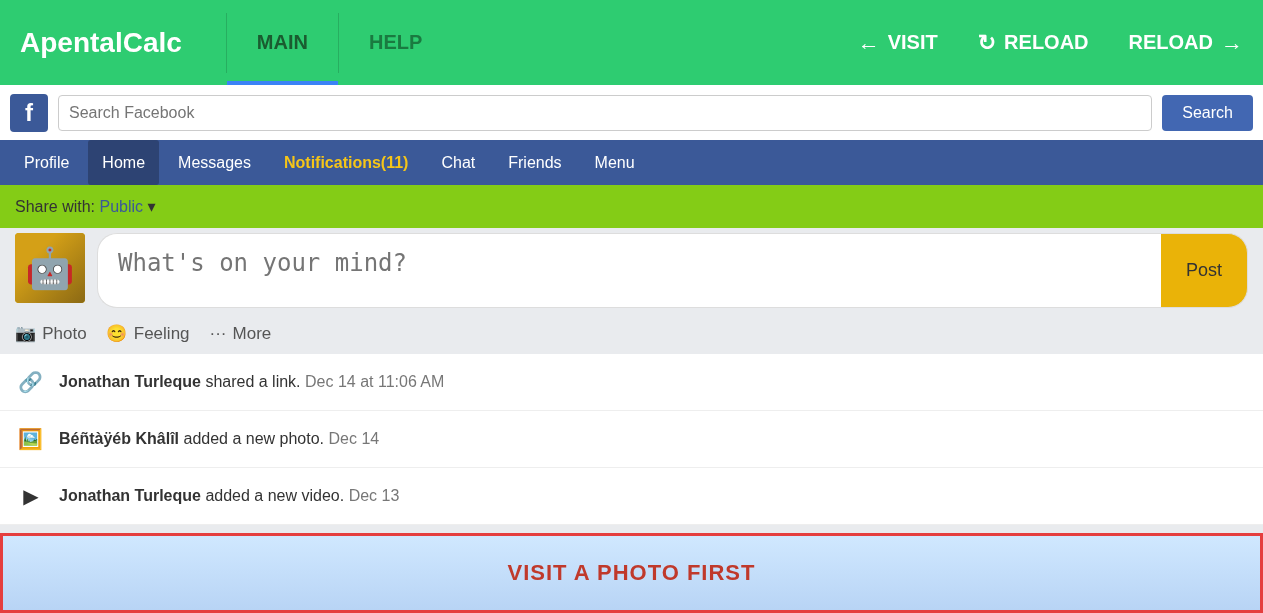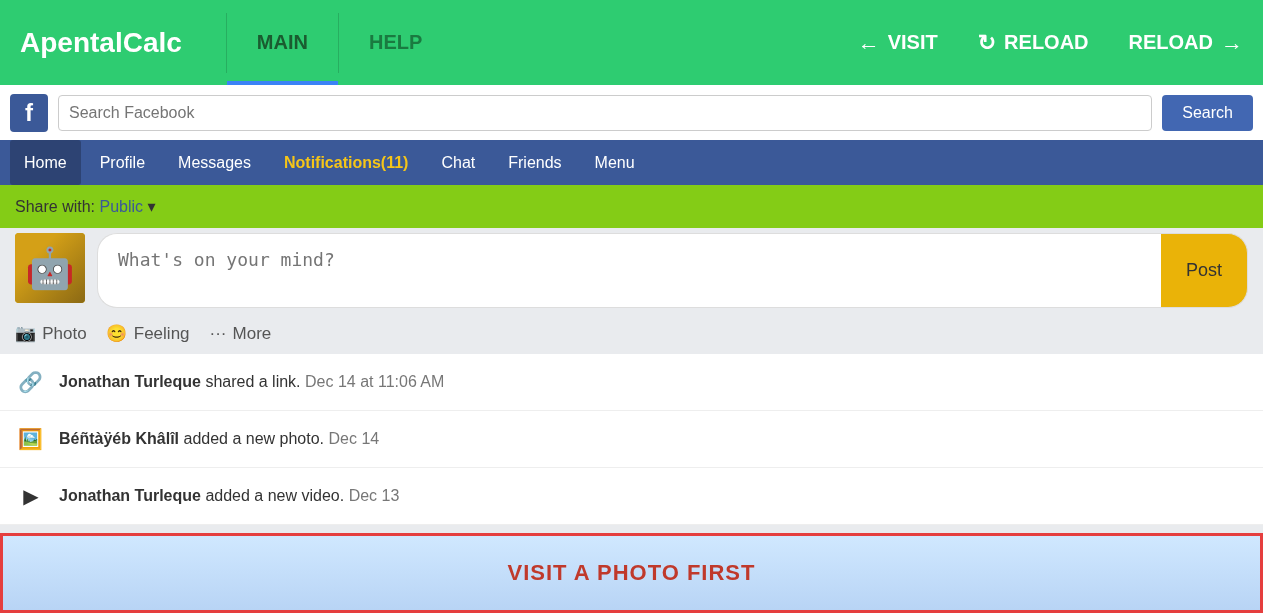--- a/index.html
+++ b/index.html
@@ -200,21 +200,21 @@
       display: flex;
       gap: 0;
     }
     .post-input {
       flex: 1;
       height: 75px;
       border: 1px solid #ddd;
       border-right: none;
       border-radius: 20px 0 0 20px;
       padding: 15px 20px;
-      font-size: 18px;
+      font-size: 24px;
       color: #aaa;
       background: white;
       outline: none;
       resize: none;
     }
     .post-btn {
       background: #eab308;
       border: 1px solid #ddd;
       border-left: none;
       border-radius: 0 20px 20px 0;
@@ -321,22 +321,22 @@
 
 <div class="fb-content" style="position:relative; height: 528px;">
 
   <div class="fb-search-bar">
     <div class="fb-logo">f</div>
     <input class="fb-search-input" type="text" placeholder="Search Facebook" style="">
     <button class="fb-search-btn">Search</button>
   </div>
 
   <div class="fb-nav">
+    <div class="fb-nav-item">Profile</div>
     <div class="fb-nav-item active">Home</div>
-    <div class="fb-nav-item">Profile</div>
     <div class="fb-nav-item">Messages</div>
     <div class="fb-nav-item notifications">Notifications(11)</div>
     <div class="fb-nav-item">Chat</div>
     <div class="fb-nav-item">Friends</div>
     <div class="fb-nav-item">Menu</div>
   </div>
 
   <div class="share-with">
     <span>Share with:</span>
     <span class="share-public">Public</span>

